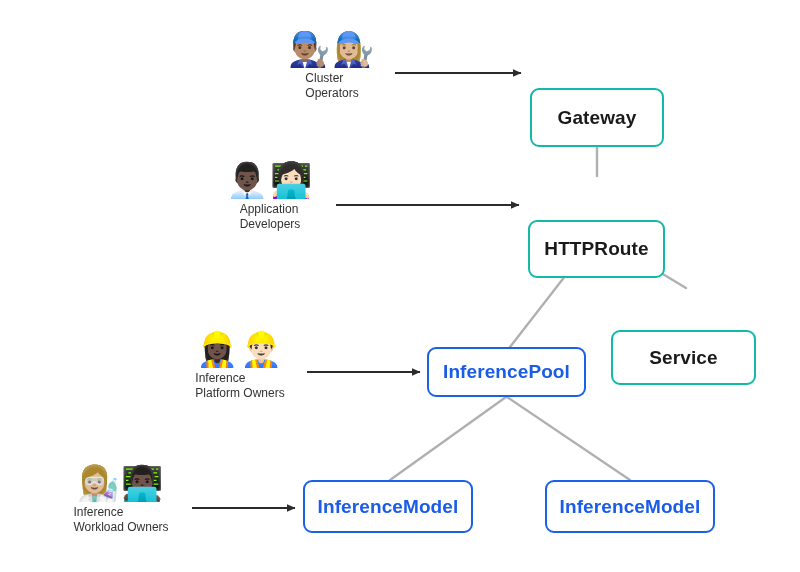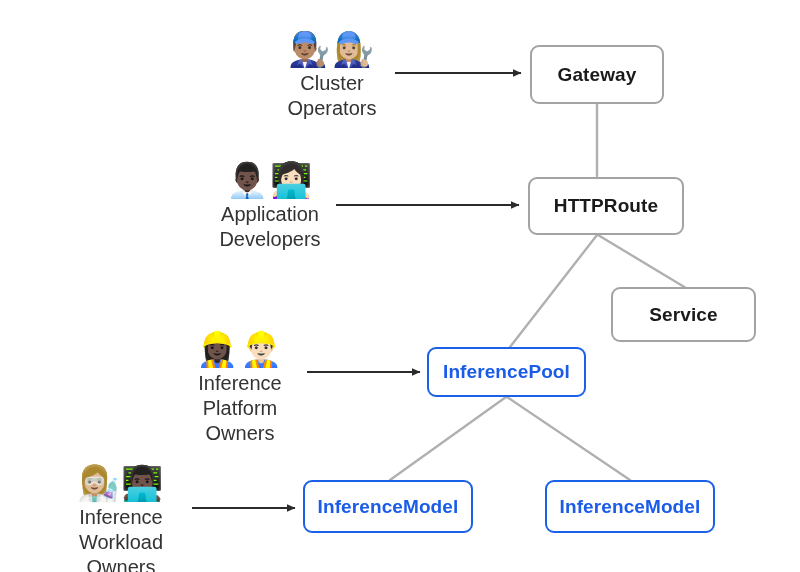--- a/index.html
+++ b/index.html
@@ -38,21 +38,22 @@
     text-align: center;
     white-space: nowrap;
     z-index: 3;
   }
   .node .node-label {
     font-size: 19px;
     font-weight: bold;
     letter-spacing: 0.1px;
   }
   .node.core {
-    border: 2px solid #a3a3a3;
+    border: 2px solid #14b8a6;
+    margin-top: 43px;
   }
   .node.core .node-label {
     color: #1a1a1a;
   }
   .node.inference {
     border: 2.5px solid #1a60e8;
   }
   .node.inference .node-label {
     color: #1a5ce8;
   }
@@ -66,24 +67,23 @@
     z-index: 3;
   }
   .persona-emoji {
     font-size: 34px;
     line-height: 1.05;
     letter-spacing: 1px;
     white-space: nowrap;
   }
   .persona-name {
     margin-top: 3px;
-    font-size: 20px;
+    font-size: 12px;
     line-height: 1.26;
     color: #333333;
-    text-align: center;
     white-space: pre-line;
   }
 </style>
 </head>
 <body>
 
 <div id="canvas">
 
   <svg id="edges" viewBox="0 0 800 572" xmlns="http://www.w3.org/2000/svg">
     <defs>
@@ -105,21 +105,21 @@
       <line x1="336" y1="205" x2="519" y2="205" marker-end="url(#arrowhead)"></line>
       <line x1="307" y1="372" x2="420" y2="372" marker-end="url(#arrowhead)"></line>
       <line x1="192" y1="508" x2="295" y2="508" marker-end="url(#arrowhead)"></line>
     </g>
   </svg>
 
   <div class="node core" style="left:530px; top:45px; width:134px; height:59px;">
     <span class="node-label">Gateway</span>
   </div>
 
-  <div class="node core" style="left:528px; top:177px; width:156px; height:58px;">
+  <div class="node core" style="left:528px; top:177px; width:137px; height:58px;">
     <span class="node-label">HTTPRoute</span>
   </div>
 
   <div class="node inference" style="left:427px; top:347px; width:159px; height:50px;">
     <span class="node-label">InferencePool</span>
   </div>
 
   <div class="node core" style="left:611px; top:287px; width:145px; height:55px;">
     <span class="node-label">Service</span>
   </div>

